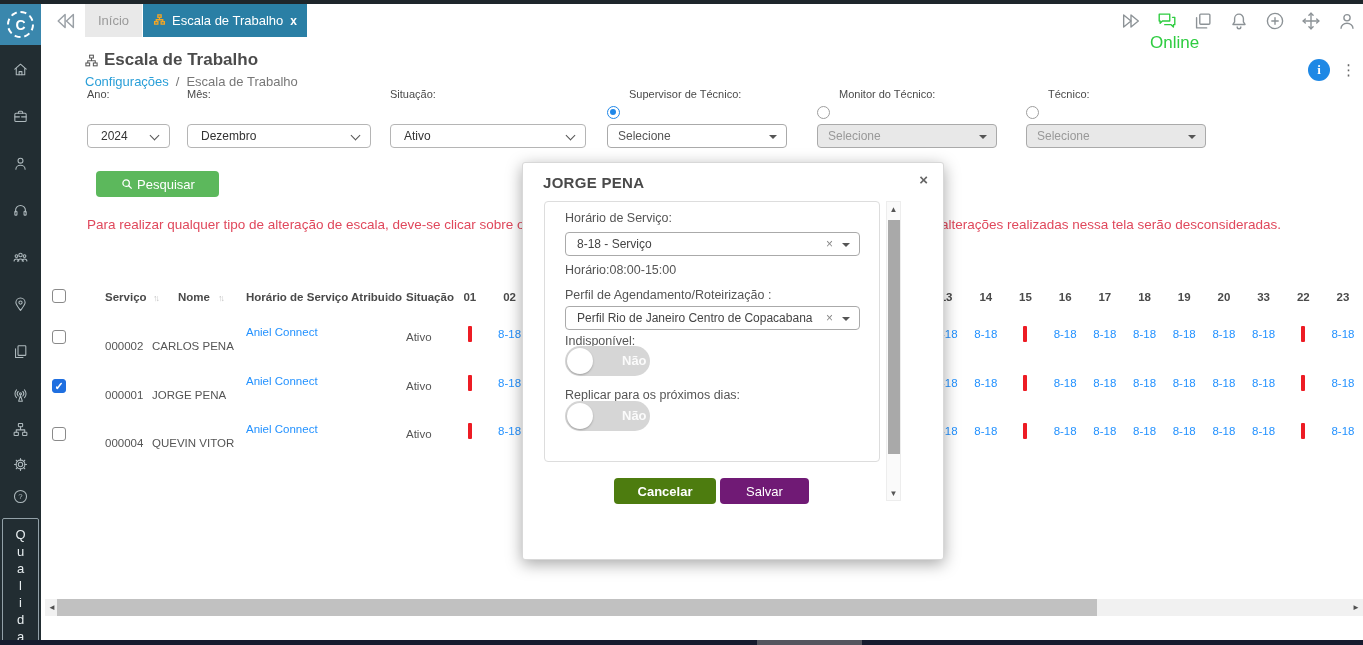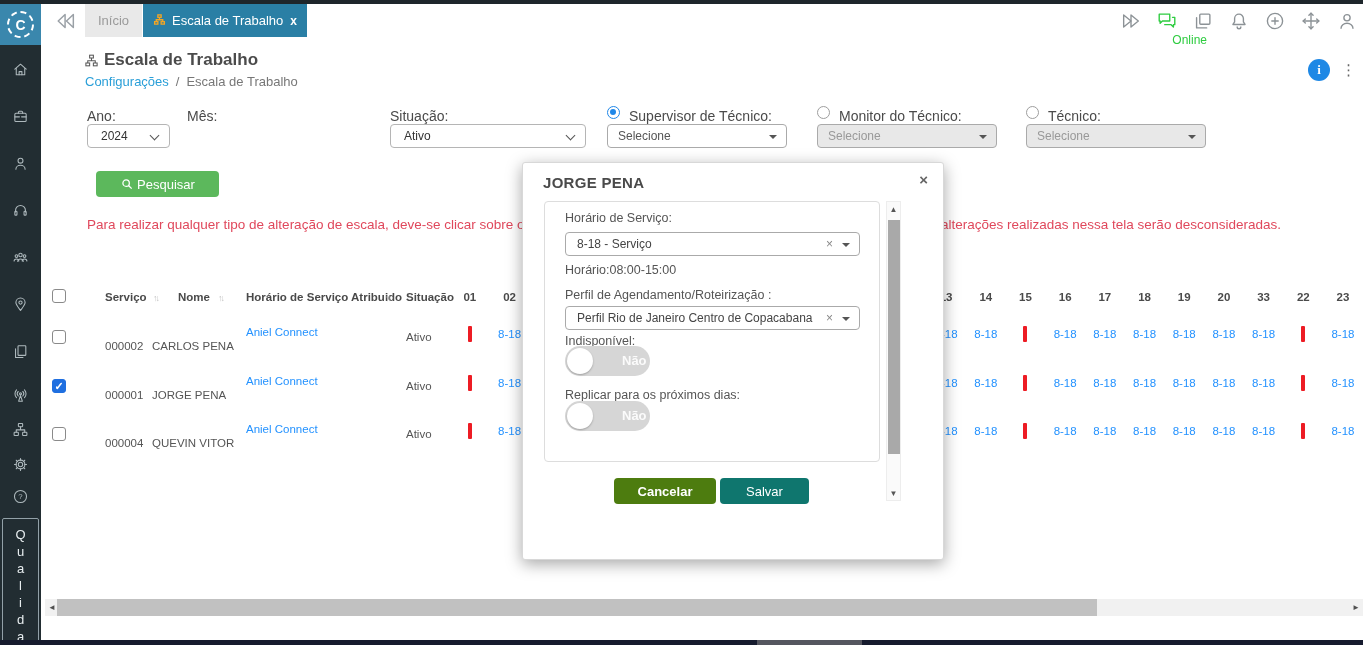--- a/index.html
+++ b/index.html
@@ -26,34 +26,34 @@
   .collapse-btn { position:absolute; left:14px; top:6px; width:26px; height:22px; cursor:pointer; }
   .collapse-btn svg { width:22px; height:22px; stroke:#9aa0a6; fill:none; stroke-width:1.6; stroke-linejoin:round; }
   .tab { position:absolute; top:0; height:33px; display:flex; align-items:center; font-size:13px; cursor:pointer; }
   .tab.inactive { left:44px; width:57px; background:#e9e9e9; color:#9a9a9a; justify-content:center; }
   .tab.active { left:102px; width:164px; background:#2a7fa5; color:#fff; padding-left:10px; }
   .tab.active .tab-icon { margin-right:6px; }
   .tab.active .tab-close { margin-left:7px; font-weight:bold; font-size:12px; cursor:pointer; }
   .tb-icon { position:absolute; top:6px; width:22px; height:22px; cursor:pointer; }
   .tb-icon svg { width:22px; height:22px; stroke:#8c9296; fill:none; stroke-width:1.5; stroke-linecap:round; stroke-linejoin:round; }
   .tb-icon.chat svg { stroke:#2ecc40; }
-  .online-lbl { position:absolute; left:1150px; top:33px; width:36px; text-align:right; color:#2ecc40; font-size:12px; z-index:5;margin-left:21px;}
+  .online-lbl { position:absolute; left:1150px; top:33px; width:36px; text-align:right; color:#2ecc40; font-size:17px; z-index:5;}
 
   
   .page-title-icon { position:absolute; left:84px; top:53px; width:15px; height:15px; }
   .page-title-icon svg { width:15px; height:15px; stroke:#5a5a5a; fill:none; stroke-width:1.7; }
   .page-title { position:absolute; left:104px; top:50px; font-size:17px; font-weight:bold; color:#4b4b4b; }
   .breadcrumb { position:absolute; left:85px; top:74px; font-size:13px; color:#777; }
   .breadcrumb a { color:#2a9fd8; text-decoration:none; cursor:pointer; }
   .breadcrumb .sep { margin:0 7px; }
   .info-btn { position:absolute; left:1308px; top:59px; width:22px; height:22px; border-radius:50%; background:#1e88e5; color:#fff; font-weight:bold; font-size:13px; display:flex; align-items:center; justify-content:center; cursor:pointer; font-family:"Liberation Serif", serif;}
   .kebab { position:absolute; left:1341px; top:61px; color:#666; font-size:15px; cursor:pointer; letter-spacing:0; }
 
   
-  .f-label { position:absolute; font-size:14px; color:#4a4a4a; top:108px; }
+  .f-label { position:absolute; font-size:11px; color:#4a4a4a; top:88px; }
   .radio { position:absolute; top:106px; width:13px; height:13px; border-radius:50%; border:1.5px solid #9e9e9e; background:#fff; cursor:pointer; }
   .radio.sel { border-color:#1f87e8; }
   .radio.sel::after { content:""; position:absolute; left:2px; top:2px; width:6px; height:6px; border-radius:50%; background:#1f87e8; }
   .nsel { position:absolute; top:124px; height:24px; border:1px solid #b5b5b5; border-radius:4px; background:#fff; font-size:12px; color:#333; display:flex; align-items:center; padding-left:13px; cursor:pointer; }
   .nsel::after { content:""; position:absolute; right:11px; top:7px; width:6px; height:6px; border-right:1.8px solid #555; border-bottom:1.8px solid #555; transform:rotate(45deg); }
   .s2 { position:absolute; top:124px; height:24px; width:180px; border:1px solid #aaa; border-radius:4px; background:#fff; font-size:12px; color:#555; display:flex; align-items:center; padding-left:10px; cursor:pointer; }
   .s2::after { content:""; position:absolute; right:9px; top:10px; border-top:4px solid #555; border-left:4px solid transparent; border-right:4px solid transparent; }
   .s2.disabled { background:#e8e8e8; color:#999; }
   .search-btn { position:absolute; left:96px; top:171px; width:123px; height:26px; background:#5cb85c; border:none; border-radius:4px; color:#fff; font-size:13px; display:flex; align-items:center; justify-content:center; cursor:pointer; }
   .search-btn svg { width:14px; height:14px; stroke:#fff; fill:none; stroke-width:2.2; margin-right:3px; }
@@ -86,21 +86,21 @@
   .modal-card { position:absolute; left:21px; top:38px; width:336px; height:261px; border:1px solid #ddd; border-radius:4px; background:#fff; }
   .m-label { position:absolute; left:20px; font-size:12.5px; color:#555; }
   .m-select { position:absolute; left:20px; width:295px; height:24px; border:1px solid #aaa; border-radius:4px; background:#fff; font-size:12px; color:#444; display:flex; align-items:center; padding-left:11px; cursor:pointer; }
   .m-select .clear { position:absolute; right:26px; top:4px; color:#888; font-size:12px; cursor:pointer; }
   .m-select::after { content:""; position:absolute; right:9px; top:10px; border-top:4px solid #555; border-left:4px solid transparent; border-right:4px solid transparent; }
   .toggle { position:absolute; left:20px; width:85px; height:30px; border-radius:15px; background:#d6d6d6; cursor:pointer; }
   .toggle .knob { position:absolute; left:2px; top:2px; width:26px; height:26px; border-radius:50%; background:#fff; box-shadow:0 1px 2px rgba(0,0,0,0.25); }
   .toggle .tlabel { position:absolute; left:40px; top:7px; color:#fbfbfb; font-size:13px; font-weight:bold;margin-left:17px; }
   .m-btn { position:absolute; top:315px; height:26px; border:none; border-radius:4px; color:#fff; font-size:13px; cursor:pointer; }
   .m-btn.cancel { left:91px; width:102px; background:#4d7c0f;font-weight:bold; }
-  .m-btn.save { left:197px; width:89px; background:#0f766e; }
+  .m-btn.save { left:197px; width:89px; background:#701a75; }
   .m-scroll { position:absolute; left:363px; top:38px; width:15px; height:300px; background:#fafafa; border:1px solid #ededed; }
   .m-scroll .up, .m-scroll .down { position:absolute; left:0; width:13px; height:14px; color:#555; font-size:8px; text-align:center; line-height:15px; cursor:pointer; }
   .m-scroll .up { top:0; } .m-scroll .down { bottom:0; }
   .m-scroll .thumb { position:absolute; left:0.5px; top:18px; width:12px; height:234px; background:#a9a9a9; cursor:pointer; }
 
   
   .hscroll { position:absolute; left:45px; top:599px; width:1318px; height:17px; background:#f1f1f1; }
   .hscroll .arrow { position:absolute; top:0; width:12px; height:17px; color:#505050; font-size:8px; text-align:center; line-height:17px; cursor:pointer; }
   .hscroll .arrow.l { left:1px; } .hscroll .arrow.r { right:1px; }
   .hscroll .thumb { position:absolute; left:12px; top:0; width:1040px; height:17px; background:#c1c1c1; cursor:pointer; }
@@ -260,20 +260,23 @@
     <a>Configurações</a><span class="sep">/</span><span>Escala de Trabalho</span>
   </div>
   <div class="info-btn">i</div>
   <div class="kebab">⋮</div>
 
   <div class="f-label" style="left:87px">Ano:</div>
   <div class="nsel" style="left:87px;width:83px">
       <span>2024</span>
     </div>
   <div class="f-label" style="left:187px">Mês:</div>
+  <div class="nsel" style="left:187px;width:184px">
+      <span>Dezembro</span>
+    </div>
   <div class="f-label" style="left:390px">Situação:</div>
   <div class="nsel" style="left:390px;width:196px">
       <span>Ativo</span>
     </div>
 
   <div class="radio sel" style="left:607px"></div>
   <div class="f-label" style="left:629px">Supervisor de Técnico:</div>
   <div class="s2" style="left:607px">
       <span>Selecione</span>
     </div>

